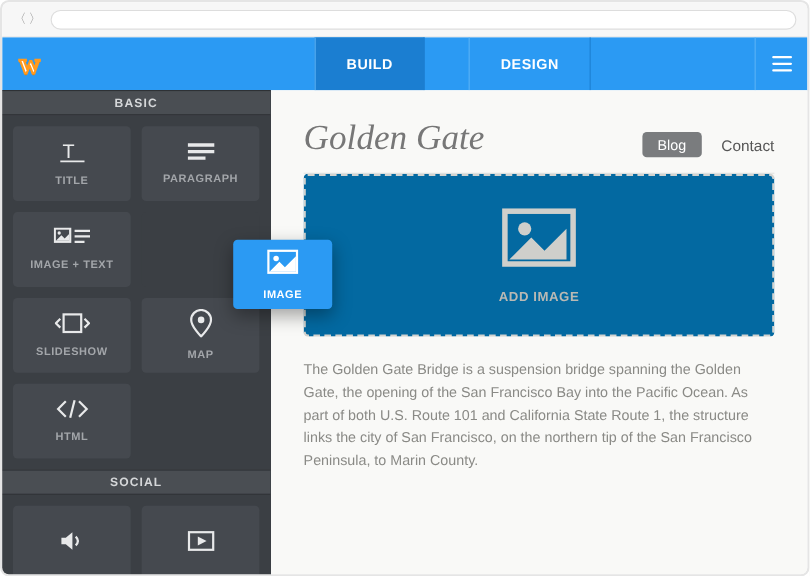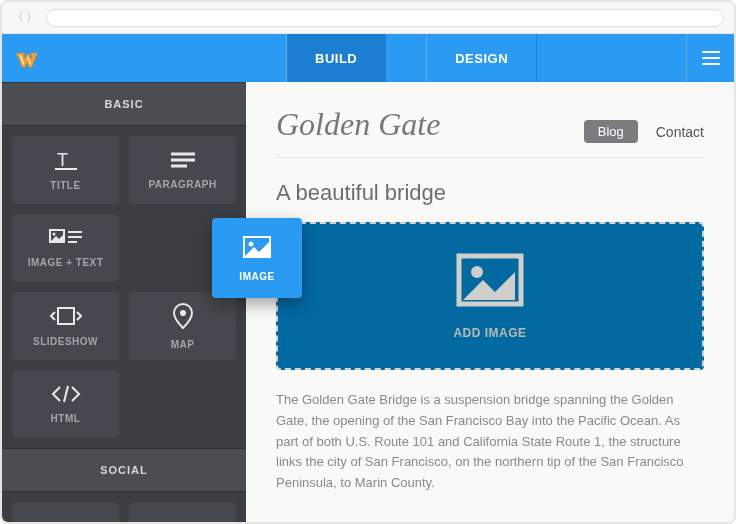--- a/index.html
+++ b/index.html
@@ -14,38 +14,38 @@
 .cat-strip { width: 194px; }
 .tabs { display: flex; }
 .tab { padding: 0 28px; display: flex; align-items: center; justify-content: center; color: #fff; font-weight: 700; font-size: 13px; letter-spacing: 0.5px; border-left: 1px solid #5bb2f6; border-right: 1px solid #1d7fd1; cursor: pointer; margin-left: 40px; }
 .tab.active { background: #1b7ed1; }
 .spacer { flex: 1; }
 .menu-btn { width: 48px; display: flex; align-items: center; justify-content: center; border-left: 1px solid #5bb2f6; cursor: pointer; }
 .hamburger { width: 18px; height: 14px; display: flex; flex-direction: column; justify-content: space-between; }
 .hamburger span { height: 2px; background: #fff; border-radius: 1px; }
 .body { flex: 1; display: flex; overflow: hidden; position: relative; }
 .sidebar { width: 244px; background: #3b3f44; overflow-y: auto; padding-bottom: 8px; }
-.cat-header { height: 44px; background: #4a4e53; color: #d5d7d9; font-size: 11px; font-weight: 700; letter-spacing: 1px; display: flex; align-items: center; justify-content: center; border-top: 1px solid #2e3135; border-bottom: 1px solid #2e3135; }
+.cat-header { height: 23px; background: #4a4e53; color: #d5d7d9; font-size: 11px; font-weight: 700; letter-spacing: 1px; display: flex; align-items: center; justify-content: center; border-top: 1px solid #2e3135; border-bottom: 1px solid #2e3135; }
 .grid { display: grid; grid-template-columns: 1fr 1fr; gap: 10px; padding: 10px; }
 .tile { background: #45494f; border-radius: 4px; height: 68px; display: flex; flex-direction: column; align-items: center; justify-content: center; gap: 6px; cursor: grab; }
 .tile.empty { background: #3b3f44; cursor: default; }
 .tile-label { color: #a3a6aa; font-size: 10px; font-weight: 700; letter-spacing: 0.5px; }
 .tile .icon-box { color: #e8e9ea; }
 .canvas { flex: 1; background: #f9f9f7; overflow-y: auto; padding: 24px 30px; }
 .site-header { display: flex; align-items: flex-end; justify-content: space-between; padding-bottom: 14px; border-bottom: 1px solid #e4e4e0; }
 .site-title { font-family: "Brush Script MT", cursive; font-size: 32px; color: #777; font-style: italic; }
 .site-nav { display: flex; align-items: center; gap: 18px; }
 .nav-btn { background: #7a7c7e; color: #fff; border-radius: 4px; padding: 4px 14px; font-size: 13px; cursor: pointer; }
 .nav-link { color: #555; font-size: 14px; cursor: pointer; }
 .page-heading { font-size: 22px; color: #6e6e6e; font-weight: 400; margin: 22px 0 16px; }
 .add-image { border: 2px dashed #d3d3cf; border-radius: 4px; height: 148px; display: flex; flex-direction: column; align-items: center; justify-content: center; gap: 14px; background: #0369a1; cursor: pointer; }
 .add-image .placeholder-icon { color: #cfcfcb; }
 .add-image-label { color: #b9b9b4; font-size: 12px; font-weight: 700; letter-spacing: 0.5px; }
 .body-text { color: #8a8a86; font-size: 13px; line-height: 1.6; margin-top: 20px; }
-.drag-tile { position: absolute; left: 210px; top: 136px; width: 90px; height: 80px; background: #2b9af3; border-radius: 4px; box-shadow: 0 6px 16px rgba(0,0,0,0.35); display: flex; flex-direction: column; align-items: center; justify-content: center; gap: 8px; pointer-events: none; }
+.drag-tile { position: absolute; left: 210px; top: 136px; width: 90px; height: 63px; background: #2b9af3; border-radius: 4px; box-shadow: 0 6px 16px rgba(0,0,0,0.35); display: flex; flex-direction: column; align-items: center; justify-content: center; gap: 8px; pointer-events: none; }
 .drag-tile .tile-label { color: #fff; }
 .sidebar::-webkit-scrollbar { width: 0; }
 </style>
 </head>
 <body>
 
 <div class="frame">
   <div class="browser-bar">
     <div class="nav-arrows">
       <span>〈</span>
@@ -166,21 +166,20 @@
     </div>
 
     <div class="canvas">
       <div class="site-header">
         <div class="site-title">Golden Gate</div>
         <div class="site-nav">
           <div class="nav-btn">Blog</div>
           <div class="nav-link">Contact</div>
         </div>
       </div>
-      <div class="page-heading">A beautiful bridge</div>
       <div class="add-image">
         <span class="placeholder-icon">
           <svg width="70" height="56" viewBox="0 0 70 56">
               <rect x="4" y="4" width="62" height="48" fill="none" stroke="currentColor" stroke-width="5"></rect>
               <circle cx="22" cy="20" r="6" fill="currentColor"></circle>
               <path d="M8 48 L28 28 L40 40 L60 20 L60 48 Z" fill="currentColor"></path>
             </svg>
         </span>
         <span class="add-image-label">ADD IMAGE</span>
       </div>

